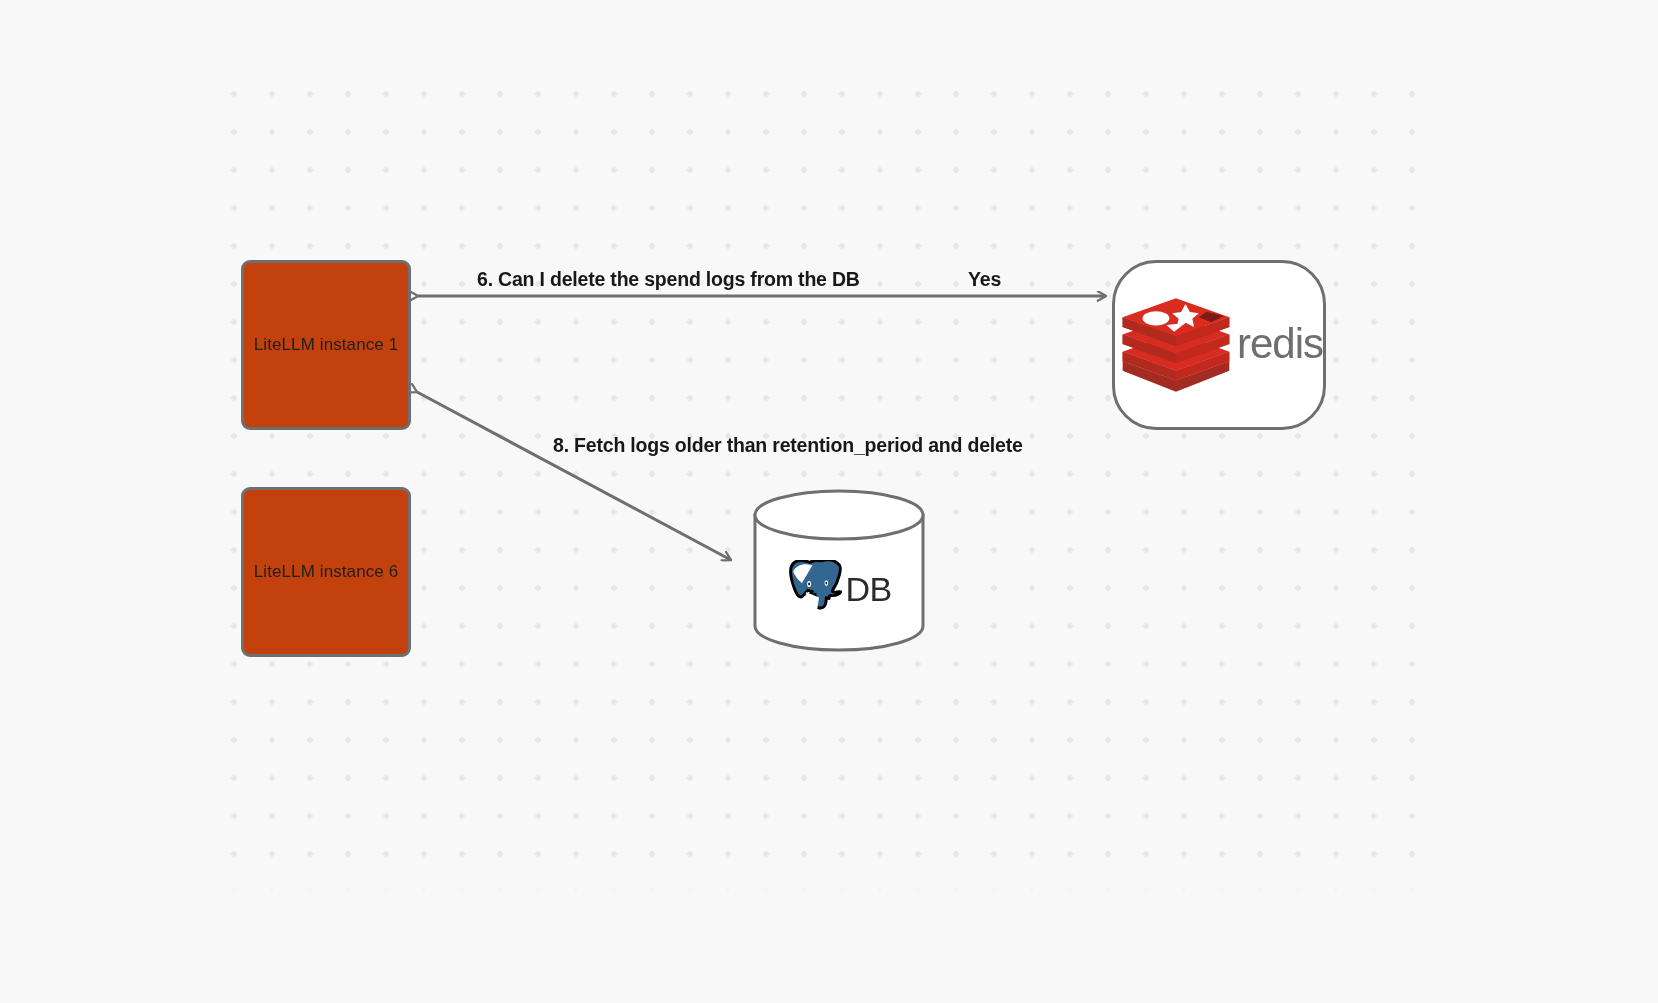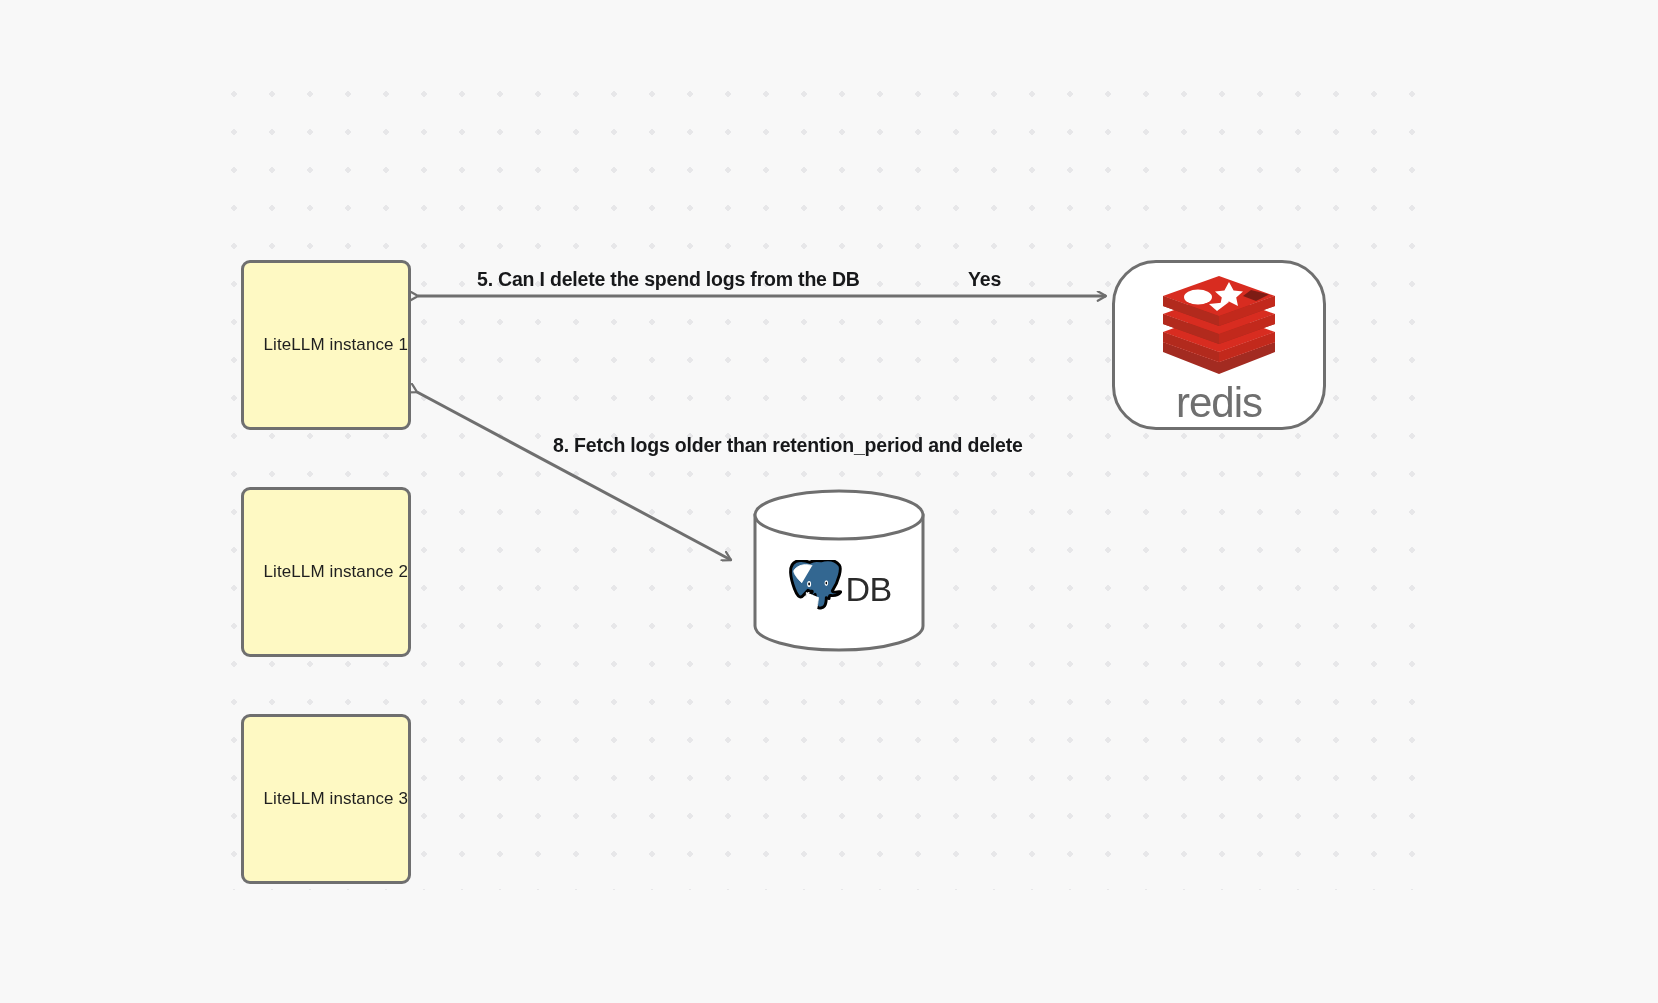--- a/index.html
+++ b/index.html
@@ -36,27 +36,27 @@
     position: absolute;
     left: 0;
     top: 0;
     width: 1658px;
     height: 1003px;
     overflow: visible;
   }
   
   .node-box {
     position: absolute;
-    background: #fef9c3;
+    background: #c2410c;
     border: 3px solid #6f6f6f;
     border-radius: 9px;
     box-sizing: border-box;
     display: flex;
     align-items: center;
-    justify-content: flex-end;
+    justify-content: center;
   }
   .node-box .node-label {
     font-size: 17px;
     color: #1f1f1f;
     font-family: "Liberation Sans", sans-serif;
     letter-spacing: .1px;
     white-space: nowrap;
   }
   #node-instance-1 { left: 241px; top: 260px; width: 170px; height: 170px; }
   #node-instance-2 { left: 241px; top: 487px; width: 170px; height: 170px; }
@@ -67,21 +67,21 @@
     position: absolute;
     left: 1112px;
     top: 260px;
     width: 214px;
     height: 170px;
     background: #ffffff;
     border: 3px solid #6f6f6f;
     border-radius: 44px;
     box-sizing: border-box;
     display: flex;
-    flex-direction: column;
+    flex-direction: row;
     align-items: center;
     justify-content: center;
   }
   #redis-logo { width: 128px; height: 118px; display: block; }
 
   
   #node-db {
     position: absolute;
     left: 752px;
     top: 489px;
@@ -142,37 +142,34 @@
 
     <g>
       <line x1="418" y1="296" x2="1106" y2="296" stroke="#6f6f6f" stroke-width="3" marker-start="url(#arrow-open-left)" marker-end="url(#arrow-open-right)"></line>
     </g>
 
     <g>
       <line x1="417" y1="392" x2="731" y2="560" stroke="#6f6f6f" stroke-width="3" marker-start="url(#arrow-open-left)" marker-end="url(#arrow-open-right)"></line>
     </g>
   </svg>
 
-  <div class="edge-label" id="label-step1">5.  Can I delete the spend logs from the DB</div>
+  <div class="edge-label" id="label-step1">6.  Can I delete the spend logs from the DB</div>
 
   <div class="edge-label" id="label-yes">Yes</div>
 
   <div class="edge-label" id="label-step2">8.  Fetch logs older than retention_period and delete</div>
 
   <div class="node-box" id="node-instance-1">
     <span class="node-label">LiteLLM instance 1</span>
   </div>
 
   <div class="node-box" id="node-instance-2">
-    <span class="node-label">LiteLLM instance 2</span>
-  </div>
-
-  <div class="node-box" id="node-instance-3">
-    <span class="node-label">LiteLLM instance 3</span>
-  </div>
+    <span class="node-label">LiteLLM instance 6</span>
+  </div>
+
 
   <div id="node-redis">
     <svg id="redis-logo" viewBox="0 0 128 118" xmlns="http://www.w3.org/2000/svg">
 
       <path d="M64 96 L8 76 L8 86 L64 108 L120 86 L120 76 Z" fill="#a32b21"></path>
       <path d="M64 86 L8 66 L8 76 L64 96 L120 76 L120 66 Z" fill="#d82c20"></path>
       <path d="M8 66 L64 46 L120 66 L64 86 Z" fill="#d82c20"></path>
       <path d="M8 66 L64 86 L64 96 L8 76 Z" fill="#b22a1d"></path>
       <path d="M120 66 L64 86 L64 96 L120 76 Z" fill="#c2291c"></path>
 

